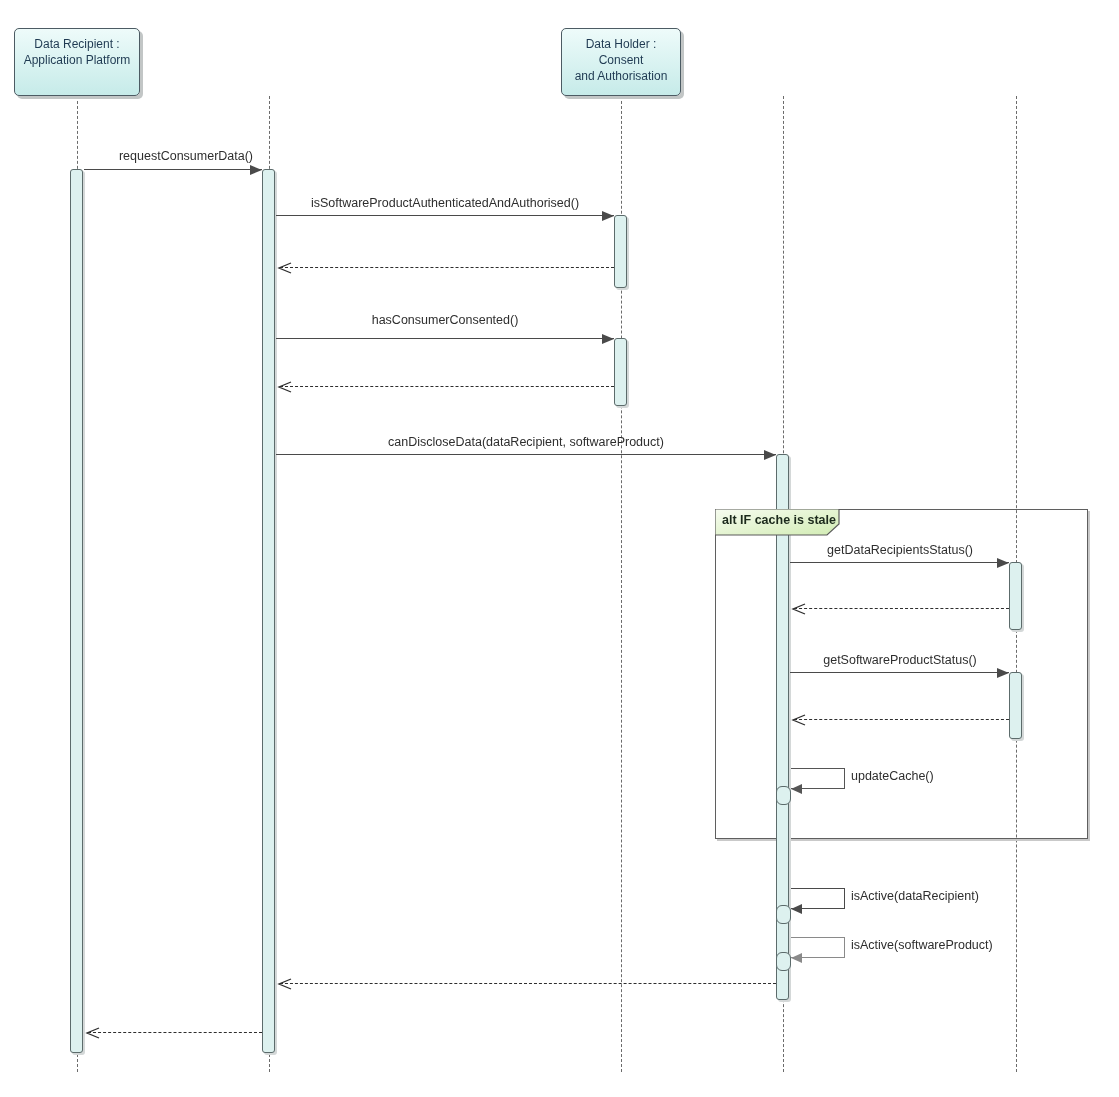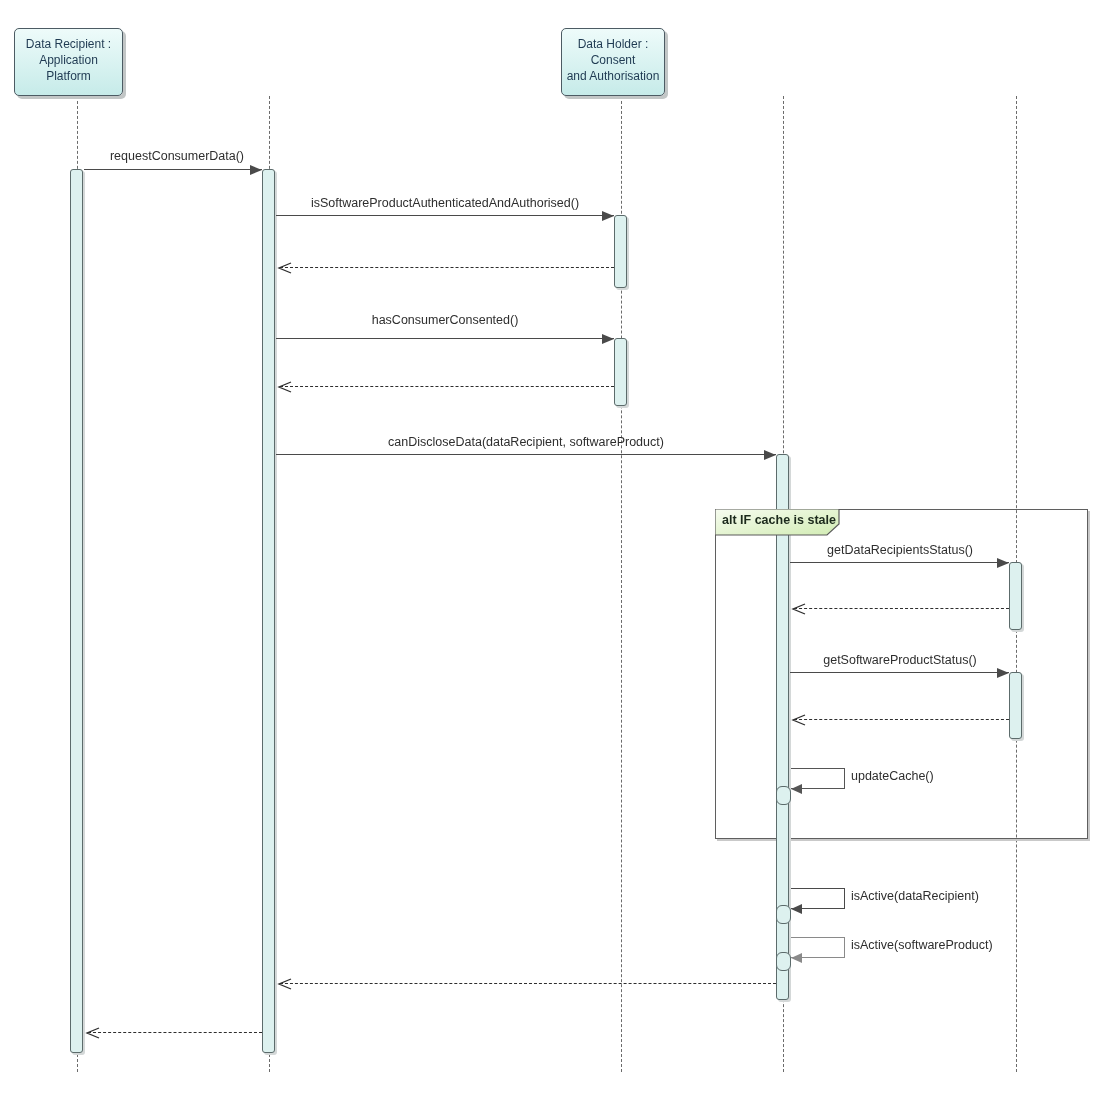--- a/index.html
+++ b/index.html
@@ -59,42 +59,42 @@
         <linearGradient id="g1" x1="0" y1="0" x2="1" y2="1">
           <stop offset="0" stop-color="#f7fcf0"></stop>
             <stop offset="1" stop-color="#d2ecb4"></stop>
         </linearGradient>
       </defs>
       <polygon points="0,0 124,0 124,15 112,26 0,26" fill="url(#g1)" stroke="#5a5a5a" stroke-width="1.2"></polygon>
     </svg>
   </div>
   <div class="frame-label-text">alt IF cache is stale</div>
 
-  <div class="participant" style="left:14px;width:109px">
+  <div class="participant" style="left:14px;width:126px">
     <span class="plabel">Data Recipient :
 Application Platform</span>
   </div>
-  <div class="participant" style="left:561px;width:104px">
+  <div class="participant" style="left:561px;width:120px">
     <span class="plabel">Data Holder : Consent
 and Authorisation</span>
   </div>
 
   <div class="act" style="left:70px;top:169px;height:884px"></div>
   <div class="act" style="left:262px;top:169px;height:884px"></div>
   <div class="act" style="left:614px;top:215px;height:73px"></div>
   <div class="act" style="left:614px;top:338px;height:68px"></div>
   <div class="act" style="left:776px;top:454px;height:546px"></div>
   <div class="act" style="left:1009px;top:562px;height:68px"></div>
   <div class="act" style="left:1009px;top:672px;height:67px"></div>
 
   <div class="marker" style="left:776px;top:786px"></div>
   <div class="marker" style="left:776px;top:905px"></div>
   <div class="marker" style="left:776px;top:952px"></div>
 
-  <div class="mlabel centered" style="left:177px;top:149px">requestConsumerData()</div>
+  <div class="mlabel centered" style="left:186px;top:149px">requestConsumerData()</div>
   <div class="hline solid" style="left:84px;top:169px;width:178px"></div>
   <div class="ah-r" style="left:250px;top:165px"></div>
 
   <div class="mlabel centered" style="left:445px;top:196px">isSoftwareProductAuthenticatedAndAuthorised()</div>
   <div class="hline solid" style="left:276px;top:215px;width:338px"></div>
   <div class="ah-r" style="left:602px;top:211px"></div>
 
   <div class="hline dashed" style="left:280px;top:267px;width:334px"></div>
   <svg class="openhead" style="left:276px;top:262px" width="18" height="12">
       <path d="M15 1 L3 6 L15 11" fill="none" stroke="#2e2e2e" stroke-width="1.3"></path>

